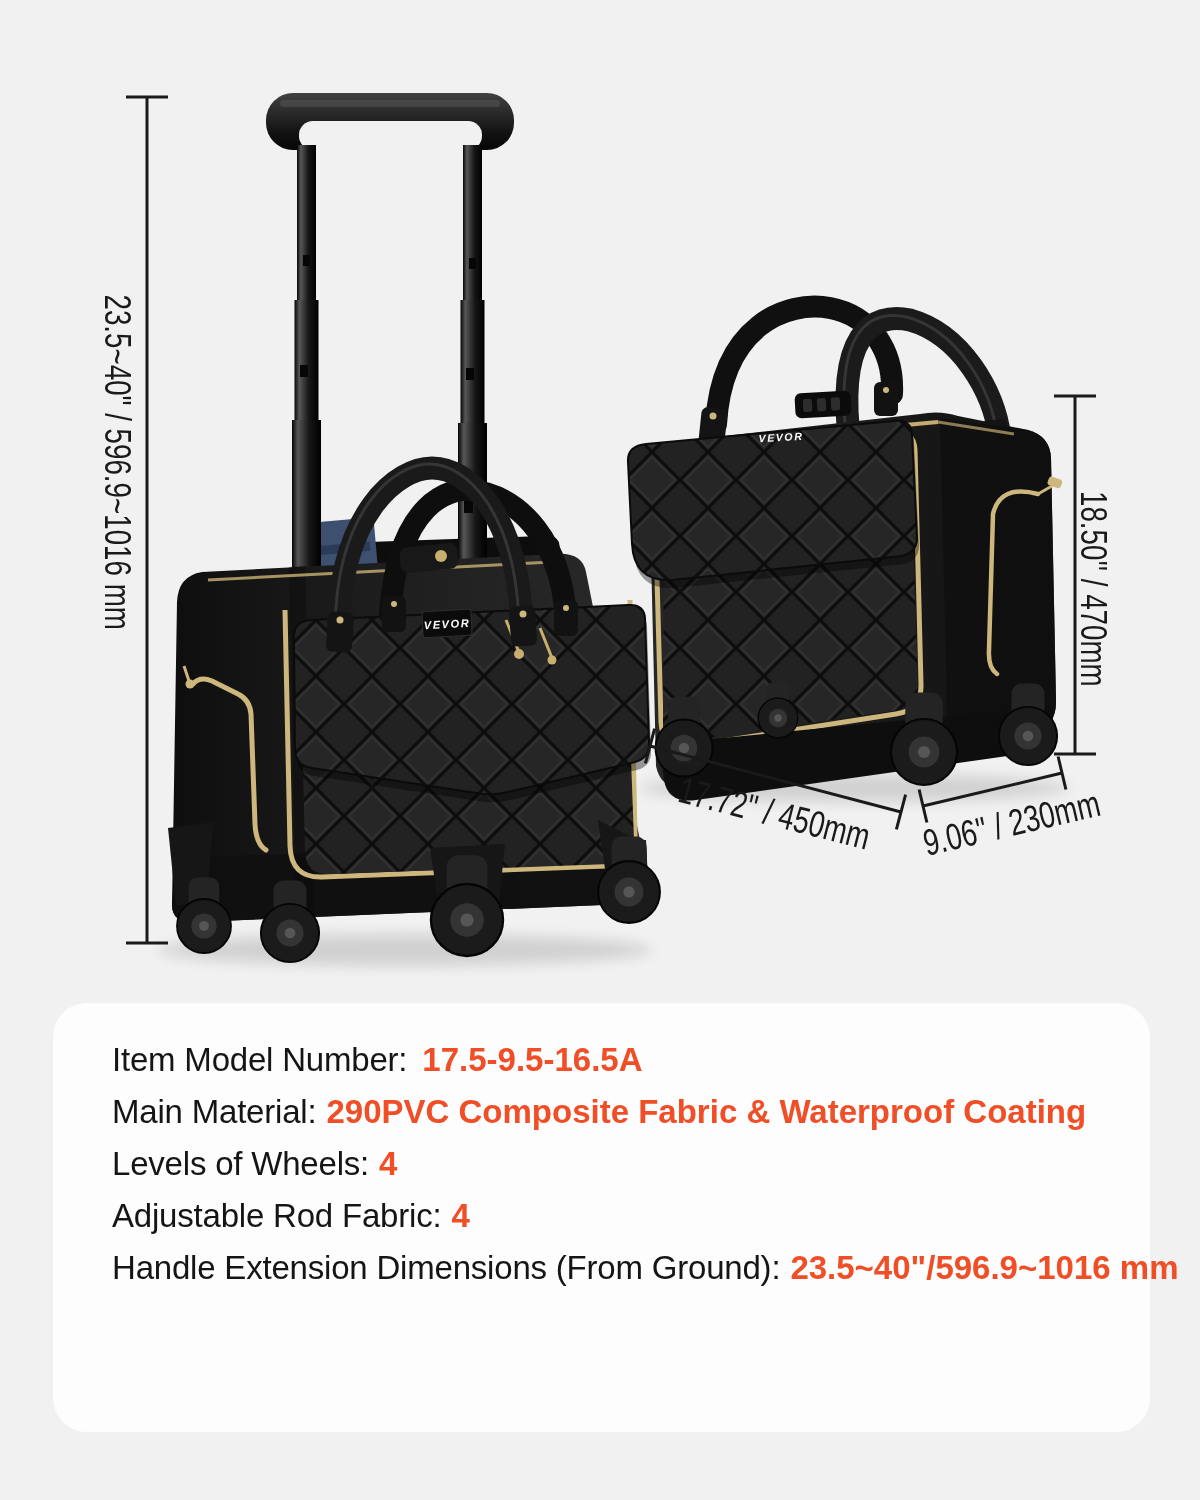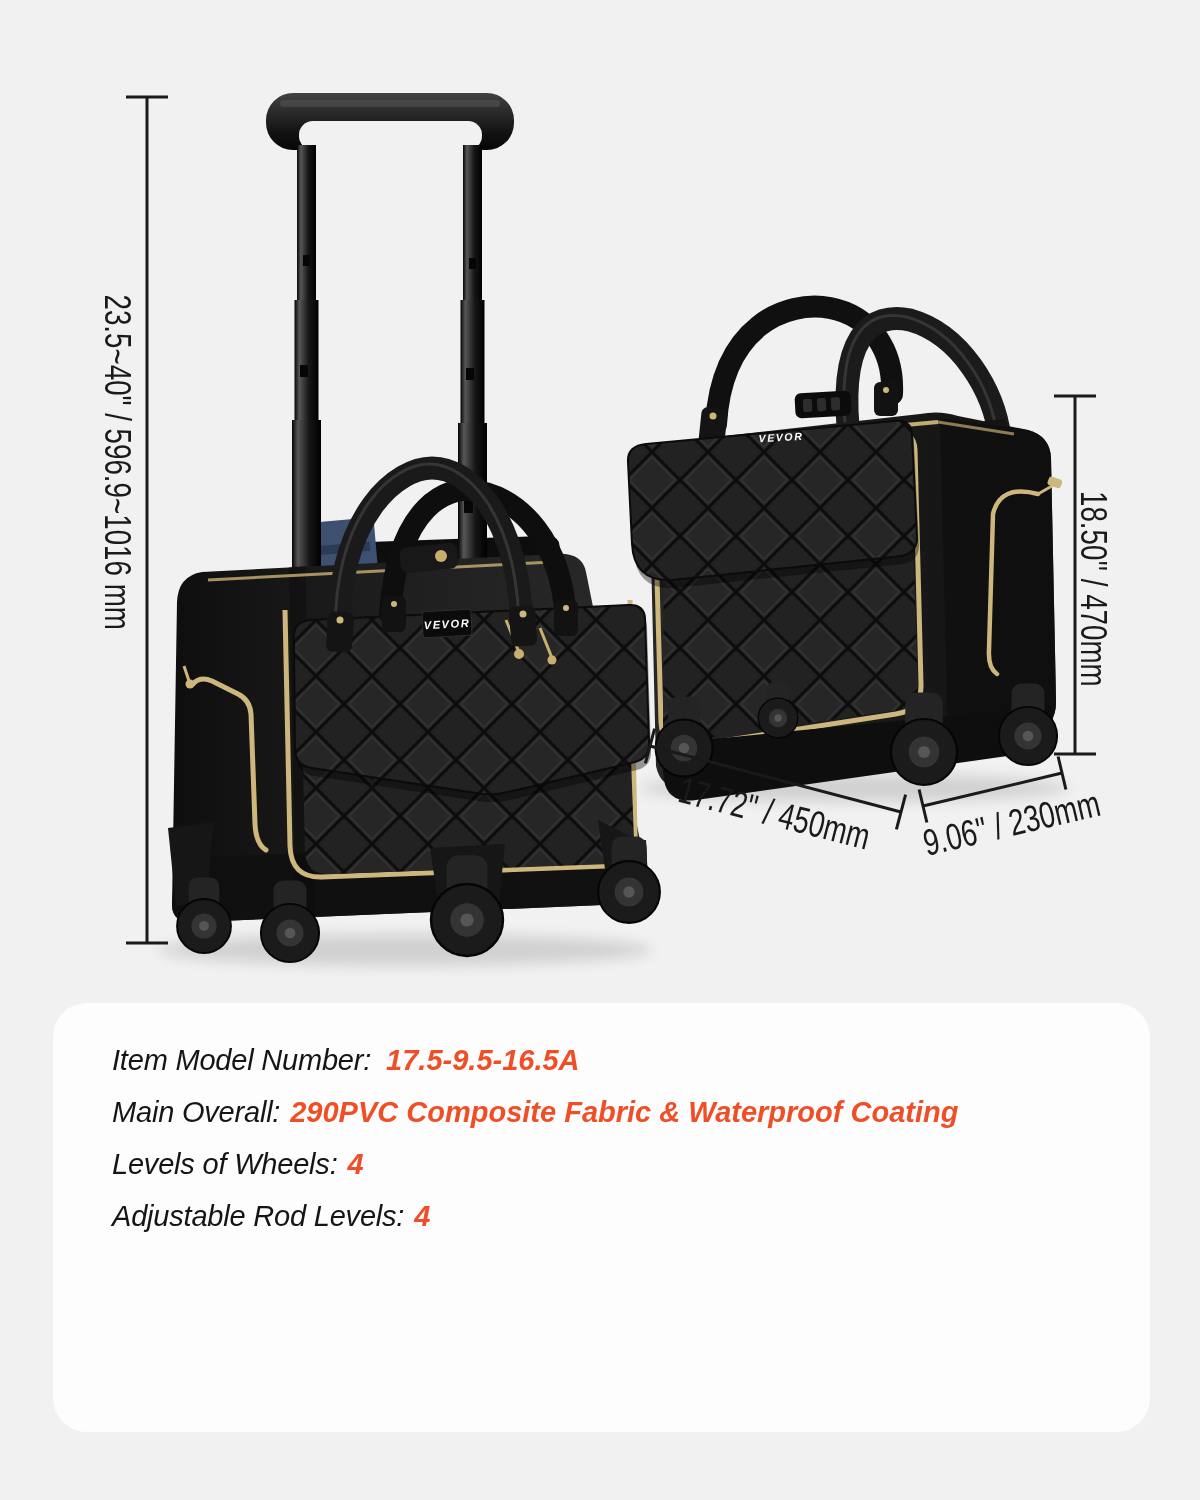--- a/index.html
+++ b/index.html
@@ -31,21 +31,21 @@
   }
   #brandRight{
     left:758px;top:428px;width:46px;height:18px;font-size:10.5px;transform:rotate(-3deg);
   }
   
   .panel{
     position:absolute;left:53px;top:1003px;width:1097px;height:429px;
     background:#fdfdfd;border-radius:34px;box-sizing:border-box;
     padding:31px 0 0 59px;
   }
-  .spec-row{line-height:52px;font-size:29px;color:#151515;white-space:nowrap;letter-spacing:-0.2px;font-style:italic;}
+  .spec-row{line-height:52px;font-size:33px;color:#151515;white-space:nowrap;letter-spacing:-0.2px;}
   .spec-row .value{color:#f04e26;font-weight:700;margin-left:10px;letter-spacing:0;}
   .spec-row:first-child .value{margin-left:15px;}
 </style>
 </head>
 <body>
 
 <div id="stage">
 
   <svg class="art" width="1200" height="1010" viewBox="0 0 1200 1010">
     <defs>
@@ -219,23 +219,26 @@
   <div class="dim" id="dimDepth">9.06'' / 230mm</div>
 
   <div class="brand" id="brandLeft">VEVOR</div>
   <div class="brand" id="brandRight">VEVOR</div>
 
   <div class="panel">
     <div class="spec-row">
       <span class="label">Item Model Number:</span><span class="value">17.5-9.5-16.5A</span>
     </div>
     <div class="spec-row">
-      <span class="label">Main Overall:</span><span class="value">290PVC Composite Fabric &amp; Waterproof Coating</span>
+      <span class="label">Main Material:</span><span class="value">290PVC Composite Fabric &amp; Waterproof Coating</span>
     </div>
     <div class="spec-row">
       <span class="label">Levels of Wheels:</span><span class="value">4</span>
     </div>
     <div class="spec-row">
-      <span class="label">Adjustable Rod Levels:</span><span class="value">4</span>
+      <span class="label">Adjustable Rod Fabric:</span><span class="value">4</span>
+    </div>
+    <div class="spec-row">
+      <span class="label">Handle Extension Dimensions (From Ground):</span><span class="value">23.5~40"/596.9~1016 mm</span>
     </div>
   </div>
 
 </div>
 
 </body></html>

